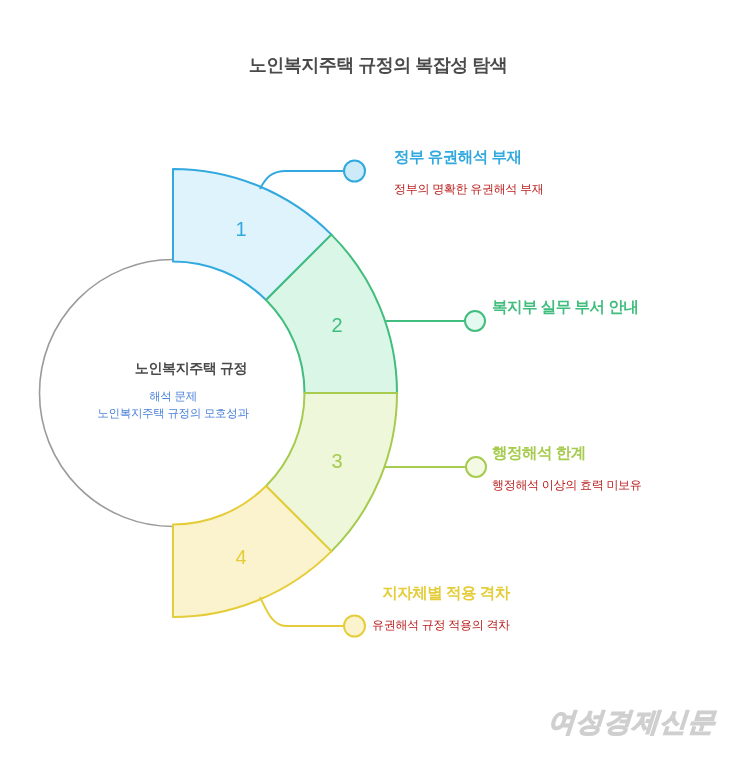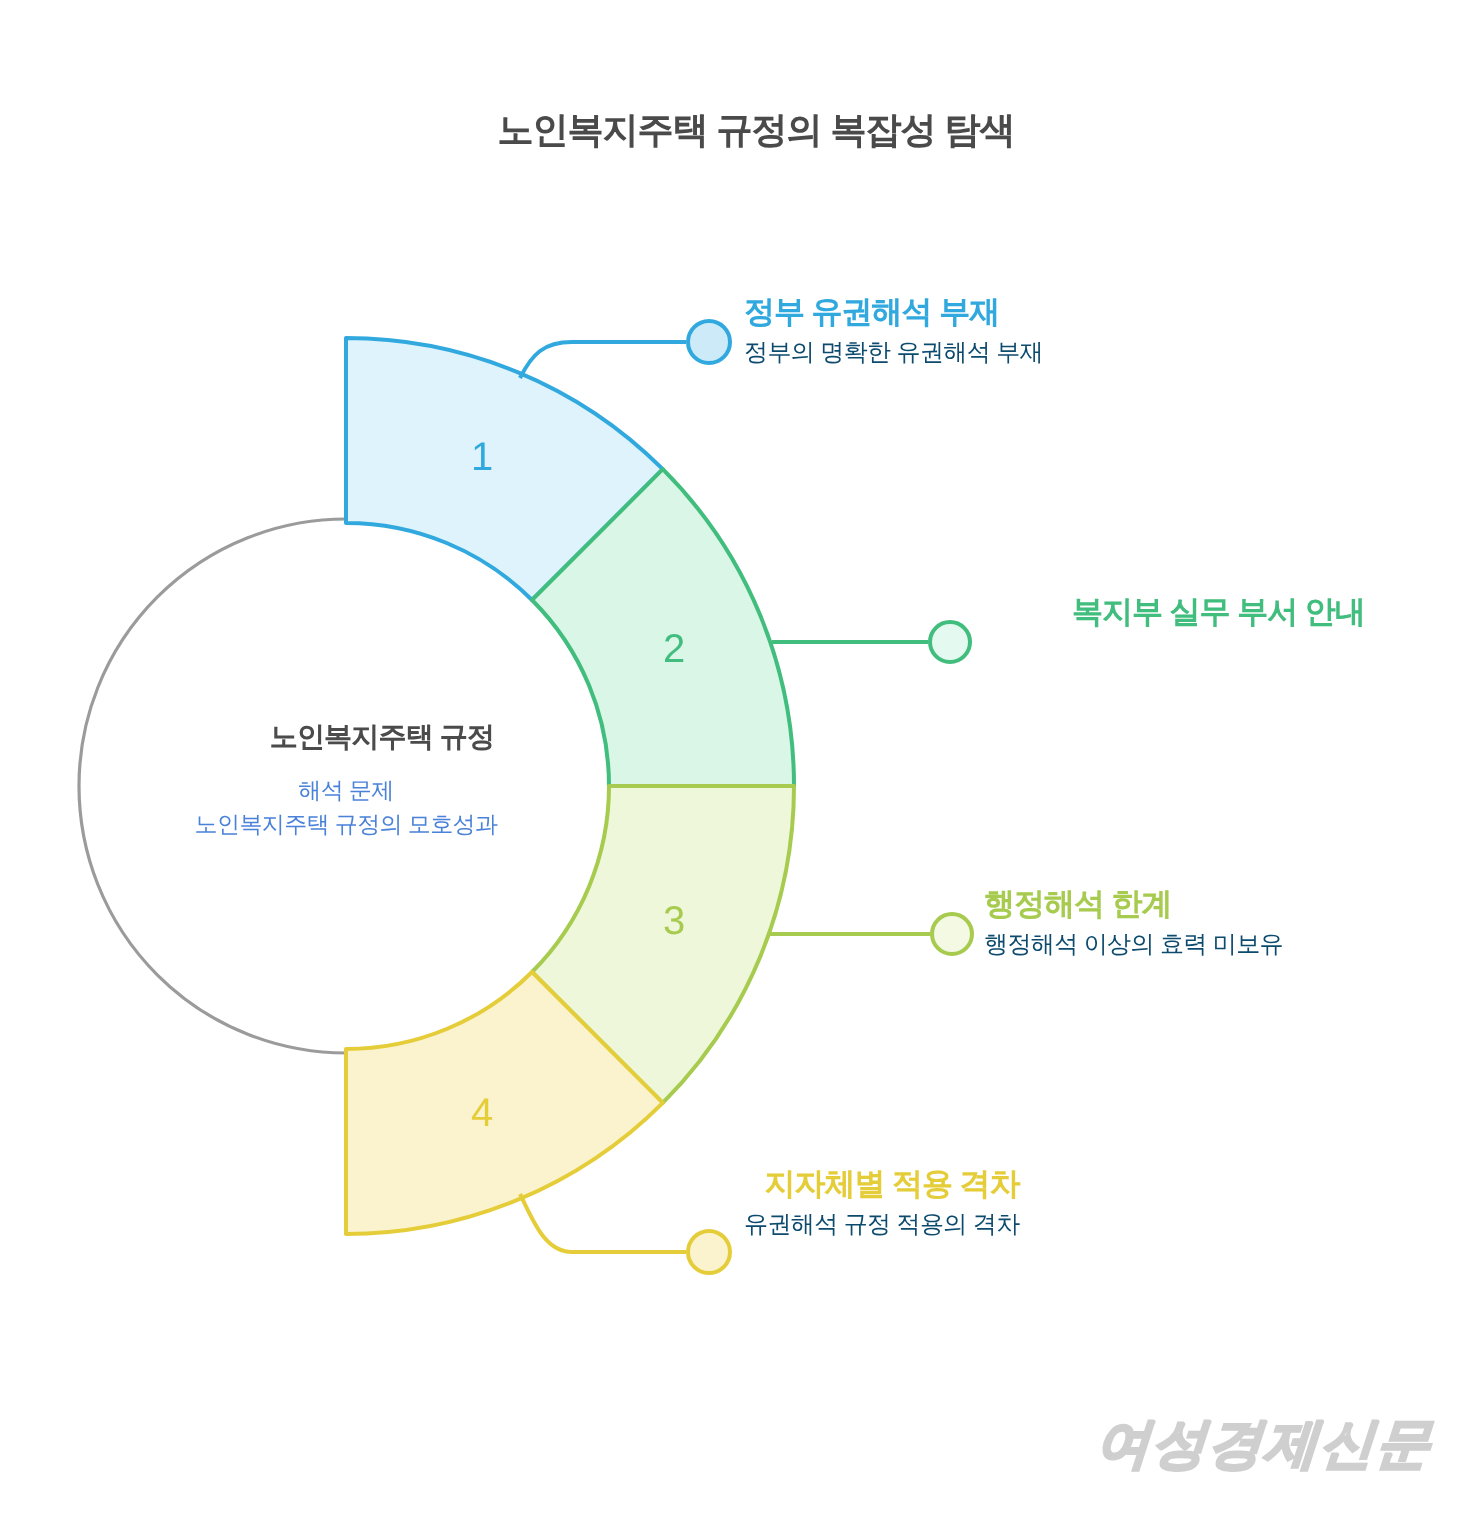--- a/index.html
+++ b/index.html
@@ -12,21 +12,21 @@
   .stage{position:absolute;inset:0;width:734px;height:764px;border-radius:11px;}
   .page-title{
     position:absolute;left:22px;top:53px;width:712px;
     text-align:center;font-size:18px;font-weight:bold;color:#4a4a4a;
     letter-spacing:-0.5px;
   }
   .diagram-svg{position:absolute;left:0;top:0;}
   .seg-num{font-size:20px;font-family:"Liberation Sans",sans-serif;}
   .callout{position:absolute;}
   .callout .t{font-size:15.5px;font-weight:bold;letter-spacing:-0.5px;line-height:1.2;}
-  .callout .d{font-size:12px;color:#0c4a6e;margin-top:1px;letter-spacing:-0.3px;}
+  .callout .d{font-size:12px;color:#b91c1c;margin-top:14px;letter-spacing:-0.3px;}
   .center-label{
     position:absolute;left:43px;top:360px;width:260px;text-align:center;
   }
   .center-label .ct{font-size:14px;font-weight:bold;color:#4b4b4b;letter-spacing:-0.4px;margin-left:36px;}
   .center-label .cs{font-size:11.5px;line-height:1.5;margin-top:10px;letter-spacing:-0.3px;}
   .watermark{
     position:absolute;right:18px;bottom:24px;
     font-size:27px;font-weight:bold;font-style:italic;
     color:#f2f2f2;-webkit-text-stroke:1.2px #cfcfcf;
     letter-spacing:1px;transform:skewX(-4deg);
@@ -70,27 +70,27 @@
   </svg>
 
   <div class="center-label">
     <div class="ct">노인복지주택 규정</div>
     <div class="cs" style="color: rgb(74, 130, 217);">
       <div>해석 문제</div>
       <div>노인복지주택 규정의 모호성과</div>
     </div>
   </div>
 
-  <div class="callout" style="left:372px;top:148px;">
+  <div class="callout" style="left:394px;top:148px;">
     <div class="t" style="color: rgb(49, 169, 222);">정부 유권해석 부재</div>
     <div class="d">정부의 명확한 유권해석 부재</div>
   </div>
 
   <div class="callout" style="left:492px;top:298px;">
-    <div class="t" style="color: rgb(65, 189, 125); margin-left: 44px;">복지부 실무 부서 안내</div>
+    <div class="t" style="color: rgb(65, 189, 125);">복지부 실무 부서 안내</div>
   </div>
 
   <div class="callout" style="left:492px;top:444px;">
     <div class="t" style="color: rgb(166, 203, 78);">행정해석 한계</div>
     <div class="d">행정해석 이상의 효력 미보유</div>
   </div>
 
   <div class="callout" style="left:372px;top:584px;text-align:right;">
     <div class="t" style="color: rgb(229, 205, 58);">지자체별 적용 격차</div>
     <div class="d">유권해석 규정 적용의 격차</div>

